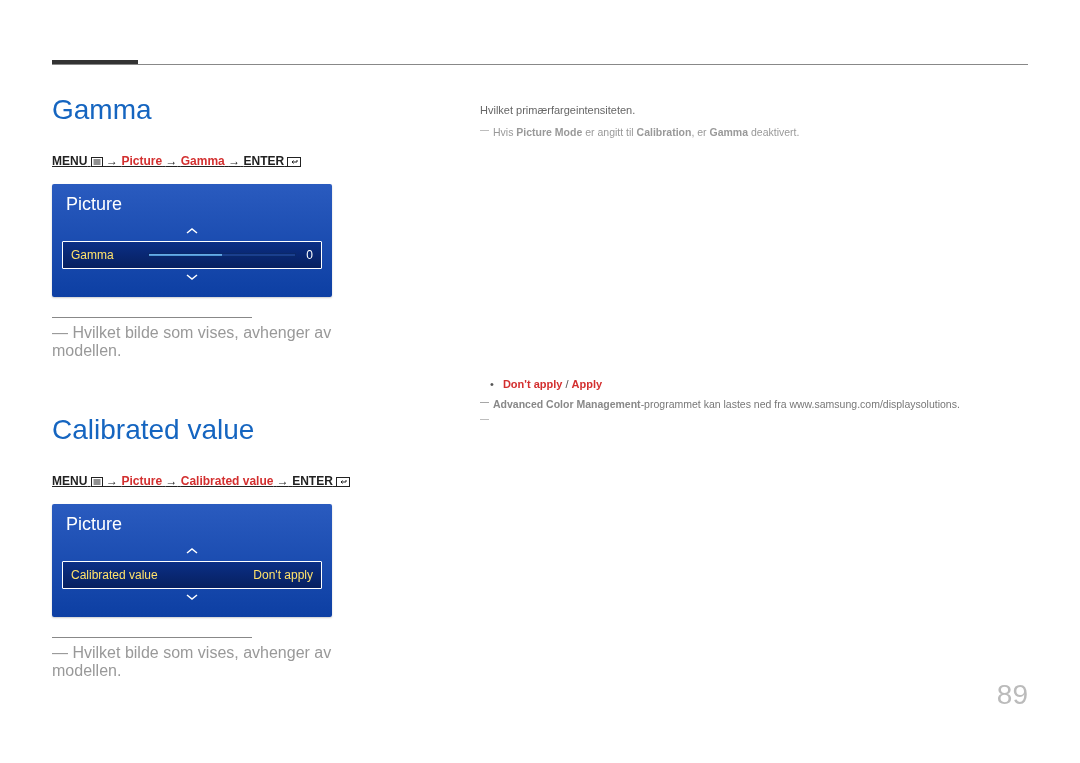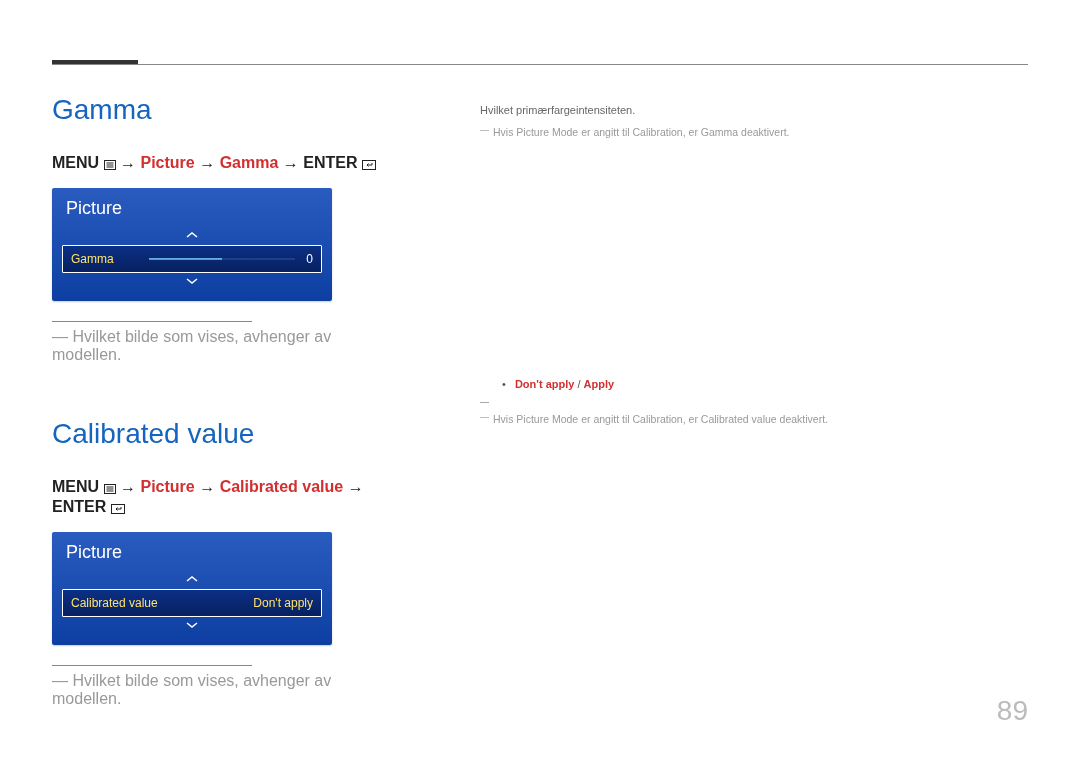--- a/index.html
+++ b/index.html
@@ -39,24 +39,25 @@
   .right-col { flex: 1; padding-top: 8px; }
 
   .section-heading {
     font-size: 28px;
     font-weight: 400;
     color: #1565c0;
     margin-bottom: 28px;
   }
 
   .breadcrumb {
-    font-size: 16px;
+    font-size: 12px;
     color: #222;
     font-weight: bold;
     margin-bottom: 14px;
+    text-decoration: underline;
   }
   .breadcrumb .hl { color: #d32f2f; font-weight: bold; }
   .bc-icon {
     display: inline-block;
     vertical-align: -2px;
   }
 
   
   .osd {
     width: 280px;
@@ -134,35 +135,35 @@
     color: #999;
     font-size: 10.5px;
     line-height: 1.6;
     align-items: flex-start;
   }
   .dash-note .superdash {
     font-size: 9px;
     position: relative;
     top: -1px;
   }
-  .dash-note .bold { font-weight: normal; color: #999; }
+  .dash-note .bold { font-weight: bold; color: #999; }
   .dash-note .bold2 { font-weight: bold; color: #888; }
 
   .bullet-line {
     font-size: 11px;
     color: #555;
-    margin: 6px 0 6px 22px;
+    margin: 6px 0 6px 10px;
   }
   .bullet-line .dot { margin-right: 6px; }
   .red-bold { color: #d32f2f; font-weight: bold; }
 
   .page-number {
     position: absolute;
     right: 52px;
-    bottom: 36px;
+    bottom: 52px;
     font-size: 28px;
     color: #bbb;
     font-weight: 300;
   }
 
   .section2 { margin-top: 54px; }
   .right-section2 { margin-top: 54px; }
 
   .bold-dk { font-weight: bold; color: #444; }
 </style>
@@ -289,26 +290,26 @@
         </div>
       </div>
 
       <div class="right-section2" style="margin-top:238px">
         <div class="bullet-line">
           <span class="dot">•</span>
           <span class="red-bold">Don't apply</span><span> / </span><span class="red-bold">Apply</span>
         </div>
         <div class="dash-note" style="color:#777">
           <span class="superdash">―</span>
+          <span>
+            <span class="bold2">Advanced Color Management</span><span>-programmet kan lastes ned fra www.samsung.com/displaysolutions.</span>
+          </span>
         </div>
         <div class="dash-note">
           <span class="superdash">―</span>
-          <span>
-            <span>Hvis </span><span class="bold">Picture Mode</span><span> er angitt til </span><span class="bold">Calibration</span><span>, er </span><span class="bold">Calibrated value</span><span> deaktivert.</span>
-          </span>
         </div>
       </div>
 
     </div>
   </div>
 </div>
 
 <div class="page-number">89</div>
 
 </body></html>

